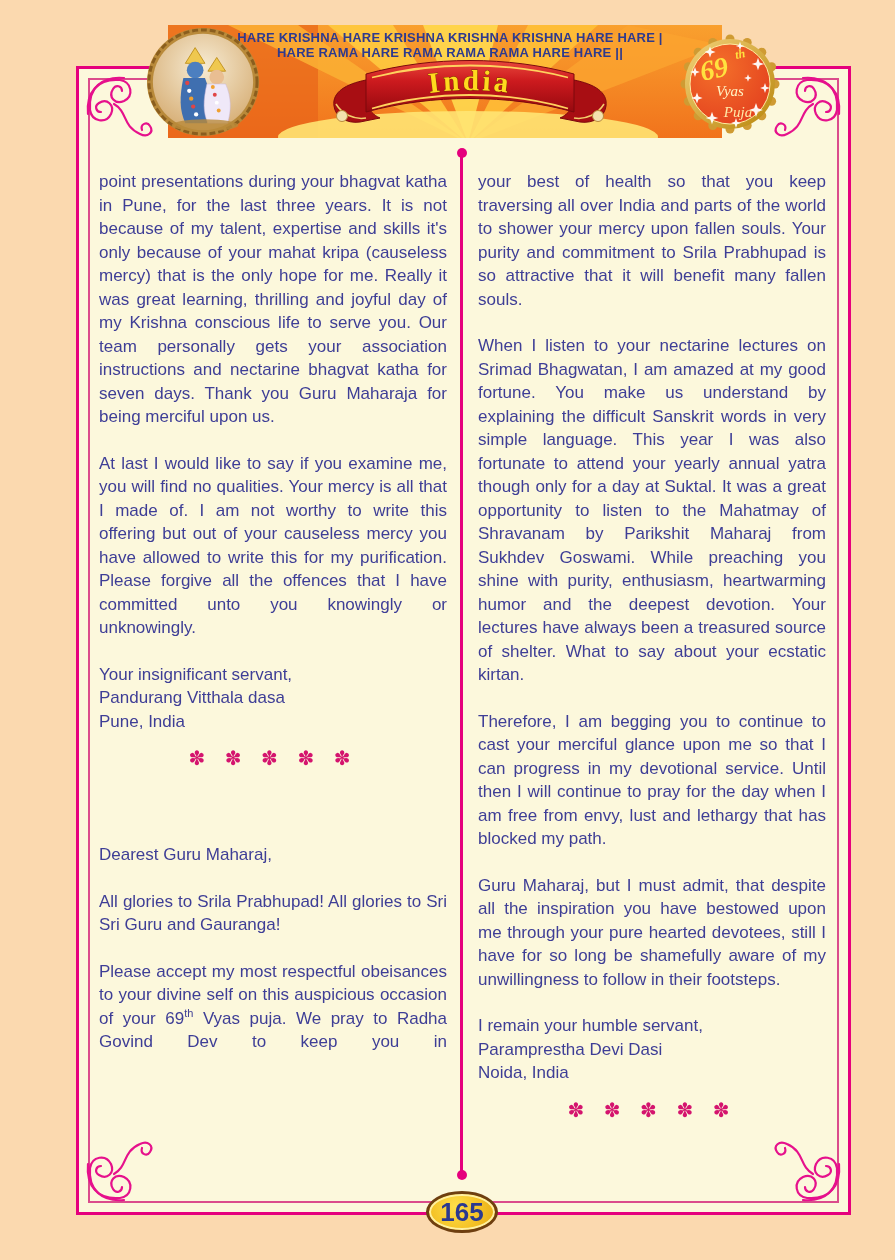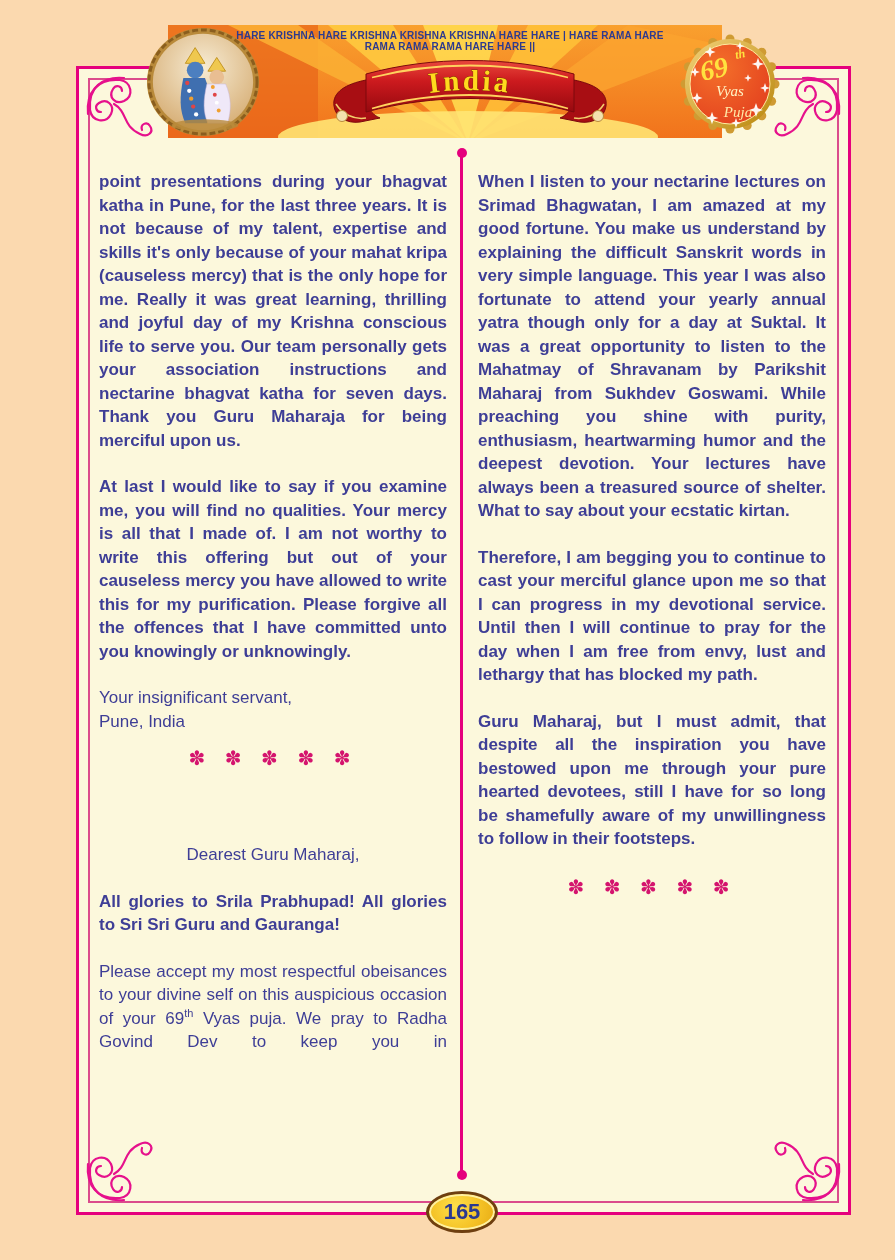--- a/index.html
+++ b/index.html
@@ -11,46 +11,46 @@
   .frame-inner{position:absolute;inset:9px;border:2px solid #DB4C8C;}
   .flourish{position:absolute;width:80px;height:80px;z-index:3;}
   .fl-tl{left:84px;top:74px;}
   .fl-tr{left:763px;top:74px;transform:scaleX(-1);}
   .fl-bl{left:84px;top:1124px;transform:scaleY(-1);}
   .fl-br{left:763px;top:1124px;transform:scale(-1,-1);}
   
   .banner{position:absolute;left:168px;top:25px;width:554px;height:113px;z-index:4;overflow:hidden;}
   .banner svg.rays{position:absolute;inset:0;}
   .mantra{position:absolute;top:5px;left:66px;right:56px;text-align:center;
-      font-size:10px;font-weight:bold;color:#2E3A8E;letter-spacing:.2px;z-index:5;}
+      font-size:13px;font-weight:bold;color:#2E3A8E;letter-spacing:.2px;z-index:5;}
   .ribbon{position:absolute;left:322px;top:54px;width:296px;height:94px;z-index:7;}
   .medallion{position:absolute;left:144px;top:26px;width:118px;height:112px;z-index:8;}
   .badge{position:absolute;left:680px;top:32px;width:100px;height:104px;z-index:8;}
   
   .divider{position:absolute;left:460px;top:152px;width:3px;height:1024px;background:#E5007D;z-index:5;}
   .divider::before,.divider::after{content:"";position:absolute;left:-3.5px;width:10px;height:10px;
       border-radius:50%;background:#E5007D;}
   .divider::before{top:-4px;} .divider::after{bottom:-4px;}
   
   .col{position:absolute;top:170px;width:348px;color:#3E3E96;font-size:17px;line-height:23.5px;z-index:5;}
   .col-left{left:99px;} .col-right{left:478px;}
   .col p{margin:0 0 23px 0;}
-  .just{text-align:justify;font-weight:bold;}
+  .just{text-align:justify;}
   .cont{text-align:justify;text-align-last:justify;}
   .sig{margin:0 0 12px 0;}
   .sig div{line-height:23.5px;}
   .flowers{text-align:center;color:#D4146E;font-size:20px;letter-spacing:7px;line-height:26px;}
-  .salute{margin-top:72px !important;text-align:center;}
+  .salute{margin-top:72px !important;}
   sup.th{font-size:11px;line-height:0;vertical-align:super;}
   
   .page-oval{position:absolute;left:426px;top:1191px;width:72px;height:42px;border-radius:50%;
       box-sizing:border-box;border:3px solid #6E3F10;
       background:radial-gradient(circle at 40% 35%,#FFE04A 0%,#F4C125 55%,#E5A812 100%);
       box-shadow:inset 0 0 0 2px #FFF0A0;display:flex;align-items:center;justify-content:center;z-index:9;}
-  .page-oval span{font-size:22px;font-weight:bold;color:#2B3990;}
+  .page-oval span{font-size:26px;font-weight:bold;color:#2B3990;}
 </style>
 </head>
 <body>
 
 <div class="page">
 
   <div class="frame-outer">
     <div class="frame-inner"></div>
   </div>
 
@@ -211,32 +211,39 @@
     <text x="58" y="85" font-family="Liberation Serif,serif" font-size="15" font-style="italic" fill="#FFE9A8" text-anchor="middle">Puja</text>
   </svg>
 
   <div class="divider"></div>
 
   <div class="col col-left">
     <p class="just">point presentations during your bhagvat katha in Pune, for the last three years. It is not because of my talent, expertise and skills it's only because of your mahat kripa (causeless mercy) that is the only hope for me. Really it was great learning, thrilling and joyful day of my Krishna conscious life to serve you. Our team personally gets your association instructions and nectarine bhagvat katha for seven days. Thank you Guru Maharaja for being merciful upon us.</p>
     <p class="just">At last I would like to say if you examine me, you will find no qualities. Your mercy is all that I made of. I am not worthy to write this offering but out of your causeless mercy you have allowed to write this for my purification. Please forgive all the offences that I have committed unto you knowingly or unknowingly.</p>
     <div class="sig">
       <div>Your insignificant servant,</div>
+      <div>Pandurang Vitthala dasa</div>
       <div>Pune, India</div>
     </div>
     <div class="flowers">✽ ✽ ✽ ✽ ✽</div>
     <p class="salute">Dearest Guru Maharaj,</p>
     <p class="just">All glories to Srila Prabhupad! All glories to Sri Sri Guru and Gauranga!</p>
     <p class="cont"><span>Please accept my most respectful obeisances to your divine self on this auspicious occasion of your 69</span><sup class="th">th</sup><span> Vyas puja. We pray to Radha Govind Dev to keep you in</span></p>
   </div>
 
   <div class="col col-right">
+    <p class="just">your best of health so that you keep traversing all over India and parts of the world to shower your mercy upon fallen souls. Your purity and commitment to Srila Prabhupad is so attractive that it will benefit many fallen souls.</p>
     <p class="just">When I listen to your nectarine lectures on Srimad Bhagwatan, I am amazed at my good fortune. You make us understand by explaining the difficult Sanskrit words in very simple language. This year I was also fortunate to attend your yearly annual yatra though only for a day at Suktal. It was a great opportunity to listen to the Mahatmay of Shravanam by Parikshit Maharaj from Sukhdev Goswami. While preaching you shine with purity, enthusiasm, heartwarming humor and the deepest devotion. Your lectures have always been a treasured source of shelter. What to say about your ecstatic kirtan.</p>
     <p class="just">Therefore, I am begging you to continue to cast your merciful glance upon me so that I can progress in my devotional service. Until then I will continue to pray for the day when I am free from envy, lust and lethargy that has blocked my path.</p>
     <p class="just">Guru Maharaj, but I must admit, that despite all the inspiration you have bestowed upon me through your pure hearted devotees, still I have for so long be shamefully aware of my unwillingness to follow in their footsteps.</p>
+    <div class="sig">
+      <div>I remain your humble servant,</div>
+      <div>Paramprestha Devi Dasi</div>
+      <div>Noida, India</div>
+    </div>
     <div class="flowers">✽ ✽ ✽ ✽ ✽</div>
   </div>
 
   <div class="page-oval">
     <span>165</span>
   </div>
 
 </div>
 
 </body></html>

